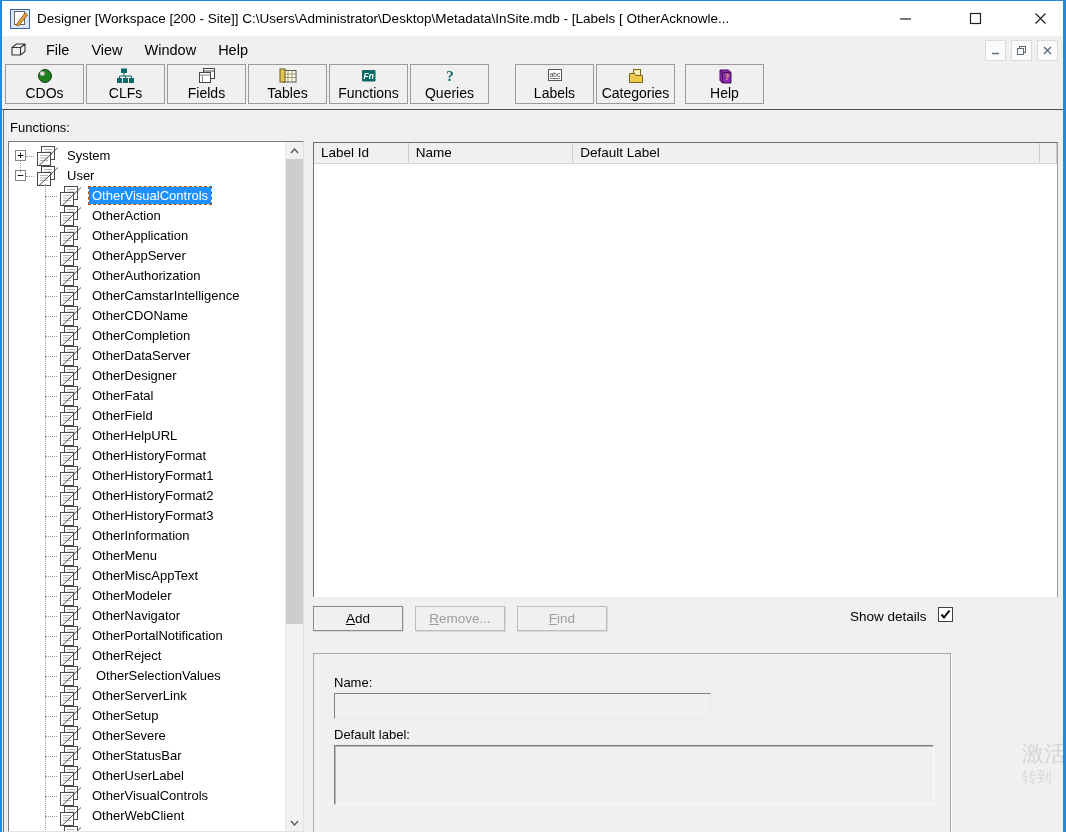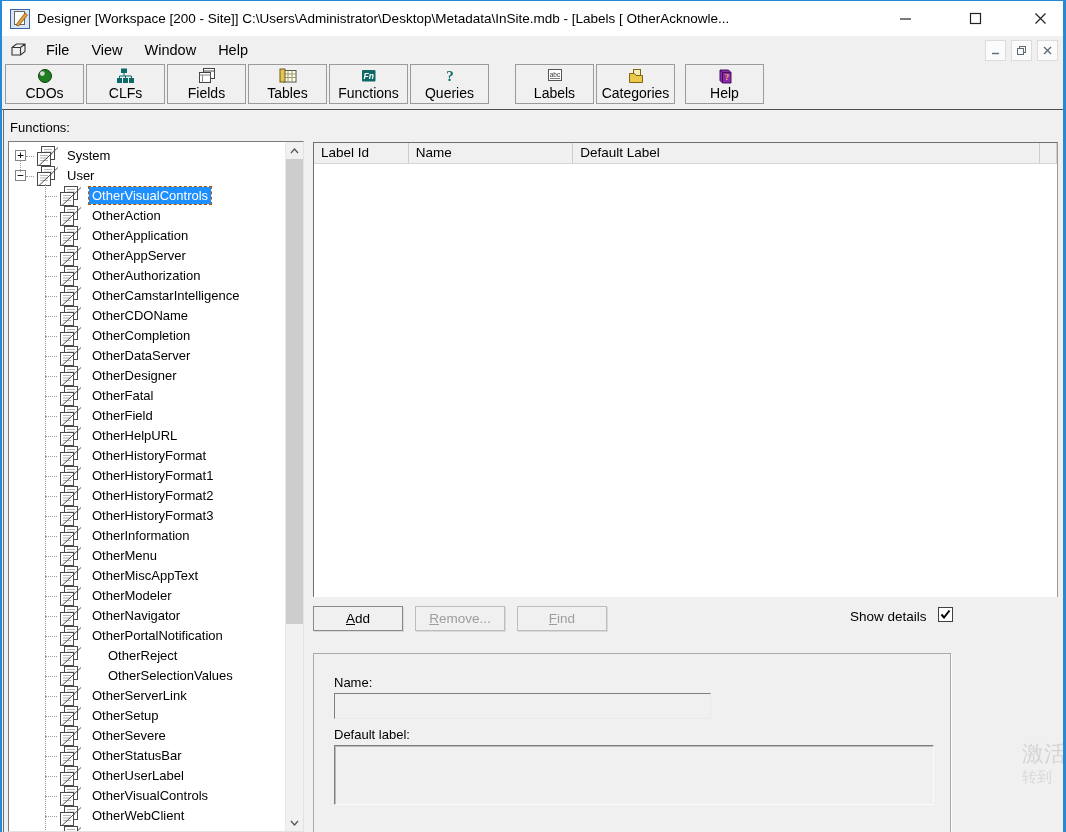--- a/index.html
+++ b/index.html
@@ -635,36 +635,36 @@
               <g fill="#fff" stroke="#4a4a4a" stroke-width="1">
                 <rect x="7.5" y="0.5" width="13" height="13"></rect>
               </g>
               <path d="M10 3.5 h8 M10 6 h8 M10 8.5 h8" stroke="#b4b4b4"></path>
               <g fill="#fff" stroke="#4a4a4a">
                 <rect x="3.5" y="6.5" width="13" height="13"></rect>
               </g>
               <path d="M6 9.5 h8 M6 12 h8 M6 14.5 h8" stroke="#b4b4b4"></path>
               <path d="M24 1.5 L5 19.5" stroke="#4a4a4a" fill="none"></path>
             </svg></div>
-          <div class="t-label" style="left: 96px;">OtherReject</div>
+          <div class="t-label" style="left: 80px;">OtherReject</div>
         </div>
         <div class="trow" style="top: 524px;">
           <div class="h-stub" style="left: 36px; width: 12px;"></div>
           <div class="t-icon" style="left: 48px;"><svg width="26" height="20">
               <g fill="#fff" stroke="#4a4a4a" stroke-width="1">
                 <rect x="7.5" y="0.5" width="13" height="13"></rect>
               </g>
               <path d="M10 3.5 h8 M10 6 h8 M10 8.5 h8" stroke="#b4b4b4"></path>
               <g fill="#fff" stroke="#4a4a4a">
                 <rect x="3.5" y="6.5" width="13" height="13"></rect>
               </g>
               <path d="M6 9.5 h8 M6 12 h8 M6 14.5 h8" stroke="#b4b4b4"></path>
               <path d="M24 1.5 L5 19.5" stroke="#4a4a4a" fill="none"></path>
             </svg></div>
-          <div class="t-label" style="left: 96px;">OtherSelectionValues</div>
+          <div class="t-label" style="left: 84px;">OtherSelectionValues</div>
         </div>
         <div class="trow" style="top: 544px;">
           <div class="h-stub" style="left: 36px; width: 12px;"></div>
           <div class="t-icon" style="left: 48px;"><svg width="26" height="20">
               <g fill="#fff" stroke="#4a4a4a" stroke-width="1">
                 <rect x="7.5" y="0.5" width="13" height="13"></rect>
               </g>
               <path d="M10 3.5 h8 M10 6 h8 M10 8.5 h8" stroke="#b4b4b4"></path>
               <g fill="#fff" stroke="#4a4a4a">
                 <rect x="3.5" y="6.5" width="13" height="13"></rect>

